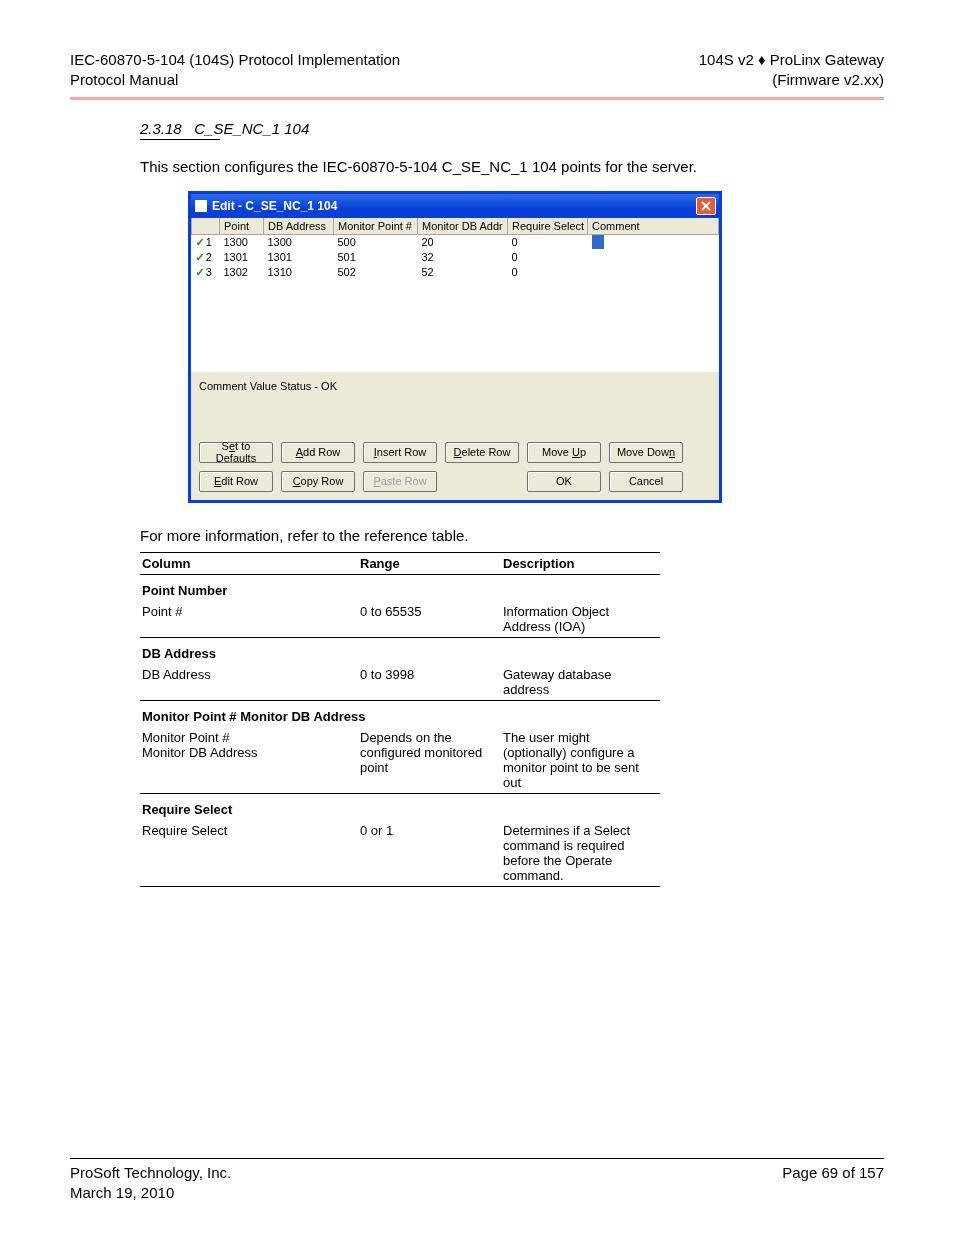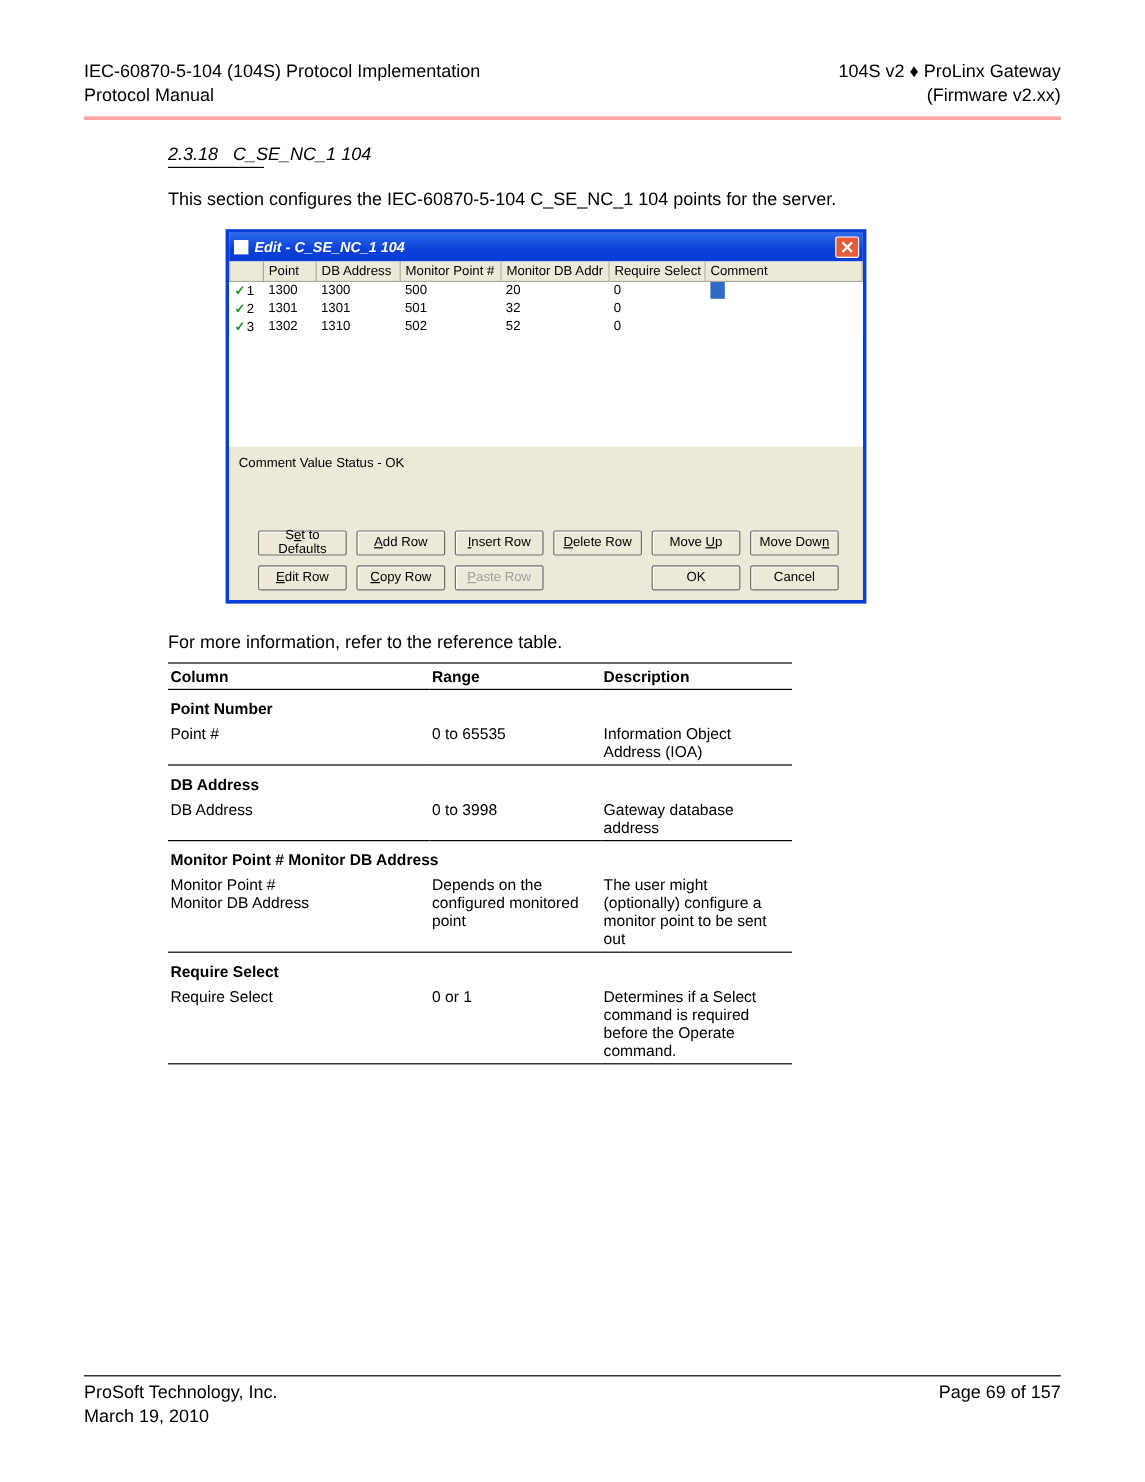--- a/index.html
+++ b/index.html
@@ -45,21 +45,20 @@
   }
   .titlebar {
     background: linear-gradient(to bottom, #2a6ae9, #0a3fd7 60%, #0a3fd7);
     color: #fff;
     display: flex;
     align-items: center;
     padding: 2px 3px 2px 4px;
     font-weight: bold;
     font-size: 12px;
     height: 20px;
-    font-style: italic;
   }
   .titlebar .sysicon {
     width: 12px; height: 12px;
     background: #fff;
     margin-right: 5px;
   }
   .titlebar .title { flex: 1; }
   .titlebar .closebox {
     width: 18px; height: 16px;
     background: #e85b3a;
@@ -102,21 +101,21 @@
   .col-cmt { width: auto; }
   .check { color: #1a9a1a; font-weight: bold; font-size: 11px; margin-right: 1px; }
   .commentcell-hl {
     display: inline-block;
     width: 12px; height: 14px;
     background: #316ac5;
     vertical-align: top;
   }
   .grid-filler { background:#fff; height: 92px; }
   .status-line { padding: 8px 8px 46px 8px; font-size: 11px; }
-  .btn-row { display: flex; gap: 8px; padding: 4px 8px 4px 24px; justify-content: flex-start; }
+  .btn-row { display: flex; gap: 8px; padding: 4px 8px 4px 8px; justify-content: flex-start; }
   .btn-row2 { padding-bottom: 8px; }
   .winbtn {
     width: 74px;
     height: 21px;
     background: #ece9d8;
     border: 1px solid #707070;
     border-radius: 2px;
     font-size: 11px;
     font-family: Tahoma, Arial, sans-serif;
     color: #000;
@@ -151,21 +150,21 @@
   .ref-table td.col3 { }
   .ref-table tr.section-row td {
     font-weight: bold;
     border-bottom: none;
     padding-top: 8px;
   }
   
   .doc-footer {
     position: absolute;
     left: 70px; right: 70px;
-    bottom: 44px;
+    bottom: 32px;
     border-top: 1px solid #000;
     padding-top: 4px;
     display: flex;
     justify-content: space-between;
     font-size: 15px;
     line-height: 1.35;
   }
 </style>
 </head>
 <body>

